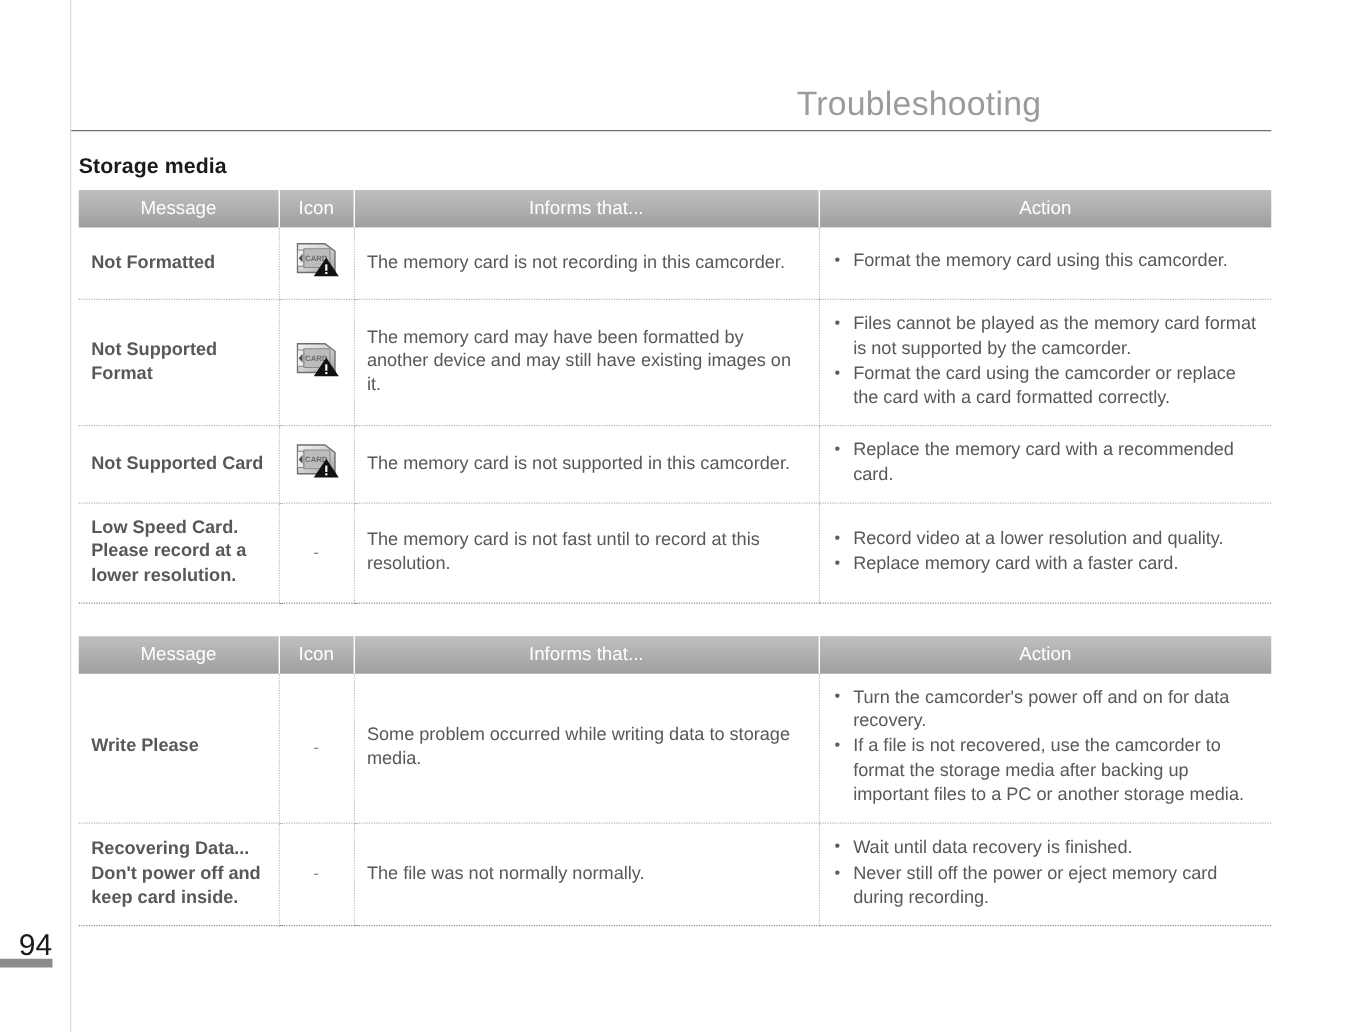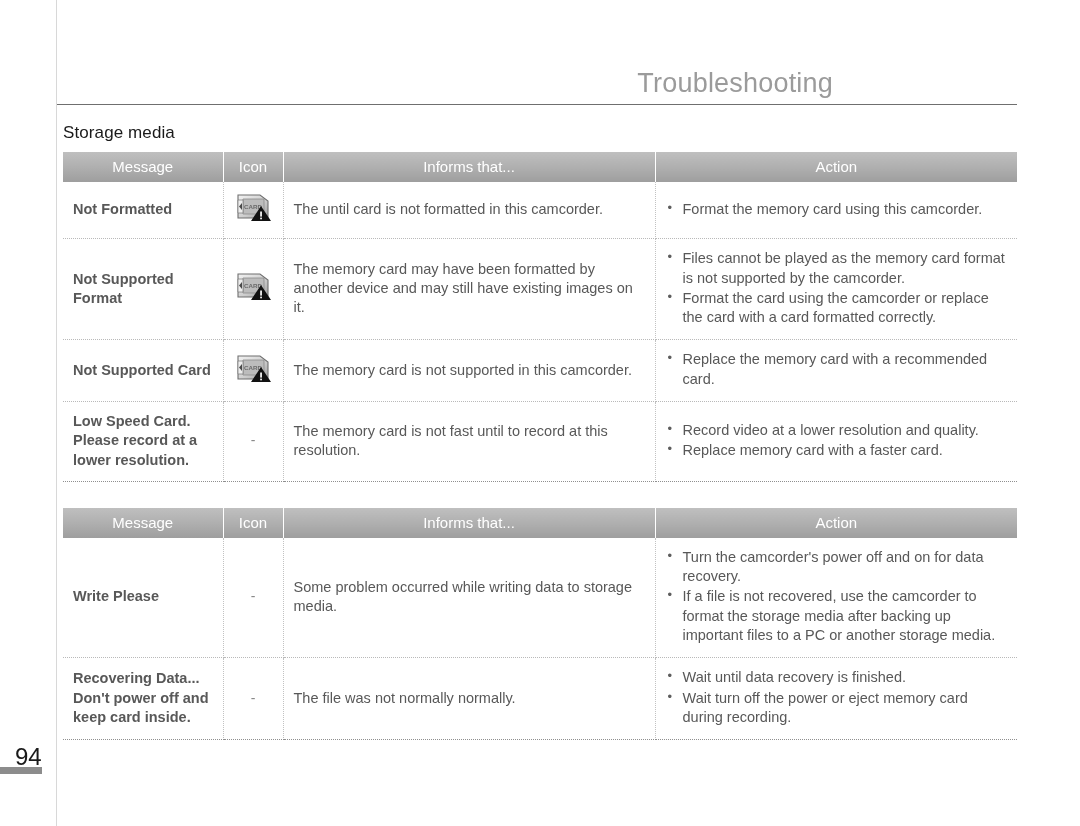--- a/index.html
+++ b/index.html
@@ -33,21 +33,21 @@
     position:absolute; left:15px; top:743px;
     font-size:24px; color:#1a1a1a;
   }
   .page-number-bar {
     position:absolute; left:0px; top:767px; width:42px; height:7px;
     background:#8c8c8c;
   }
 
   
   .section-title {
-    font-size:17px; color:#1a1a1a; font-weight:400;
+    font-size:17px; color:#1a1a1a; font-weight:700;
     margin-bottom:9px; letter-spacing:0.1px;
   }
 
   .content { position:absolute; left:63px; top:123px; width:954px; }
   .section { margin-bottom:26px; }
 
   
   table.tbl {
     width:954px; border-collapse:collapse; table-layout:fixed;
   }
@@ -140,21 +140,21 @@
                       </defs>
                       <path d="M4 3 L26 3 L34 9 L34 26 L4 26 Z" fill="url(#cg)" stroke="#6f6f6f" stroke-width="1.1"></path>
                       <path d="M9 7 L30 7 L30 22 L9 22 Z" fill="#bcbcbc" stroke="#8a8a8a" stroke-width="0.8"></path>
                       <path d="M4 8 L4 21 L9 21 L9 8 Z" fill="#ededed" stroke="#7a7a7a" stroke-width="0.7"></path>
                       <path d="M8 11 L5 14.5 L8 18 Z" fill="#4a4a4a"></path>
                       <text x="19" y="16.5" font-family="Liberation Sans, sans-serif" font-size="6.2" fill="#6a6a6a" text-anchor="middle" font-weight="bold">CARD</text>
                       <path d="M27 14 L37 29 L17 29 Z" fill="#111111"></path>
                       <rect x="26.2" y="19.5" width="1.7" height="5.1" fill="#ffffff"></rect>
                       <rect x="26.2" y="25.6" width="1.7" height="1.7" fill="#ffffff"></rect>
                     </svg></span></td>
-                <td class="col-info">The until card is not formatted in this camcorder.</td>
+                <td class="col-info">The memory card is not recording in this camcorder.</td>
                 <td class="col-action">
                   <ul class="acts">
                     <li>Format the memory card using this camcorder.</li>
                   </ul>
                 </td>
               </tr>
               <tr>
                 <td class="col-msg">Not Supported Format</td>
                 <td class="col-icon"><span class="card-icon"><svg width="40" height="30" viewBox="0 0 40 30" xmlns="http://www.w3.org/2000/svg">
                       <defs>
@@ -249,21 +249,21 @@
                   </ul>
                 </td>
               </tr>
               <tr>
                 <td class="col-msg">Recovering Data... Don't power off and keep card inside.</td>
                 <td class="col-icon"><span class="dash">-</span></td>
                 <td class="col-info">The file was not normally normally.</td>
                 <td class="col-action">
                   <ul class="acts">
                     <li>Wait until data recovery is finished.</li>
-                    <li>Wait turn off the power or eject memory card during recording.</li>
+                    <li>Never still off the power or eject memory card during recording.</li>
                   </ul>
                 </td>
               </tr>
             </tbody>
           </table>
         </div>
       </div>
   </div>
 
   <div class="page-number">94</div>

